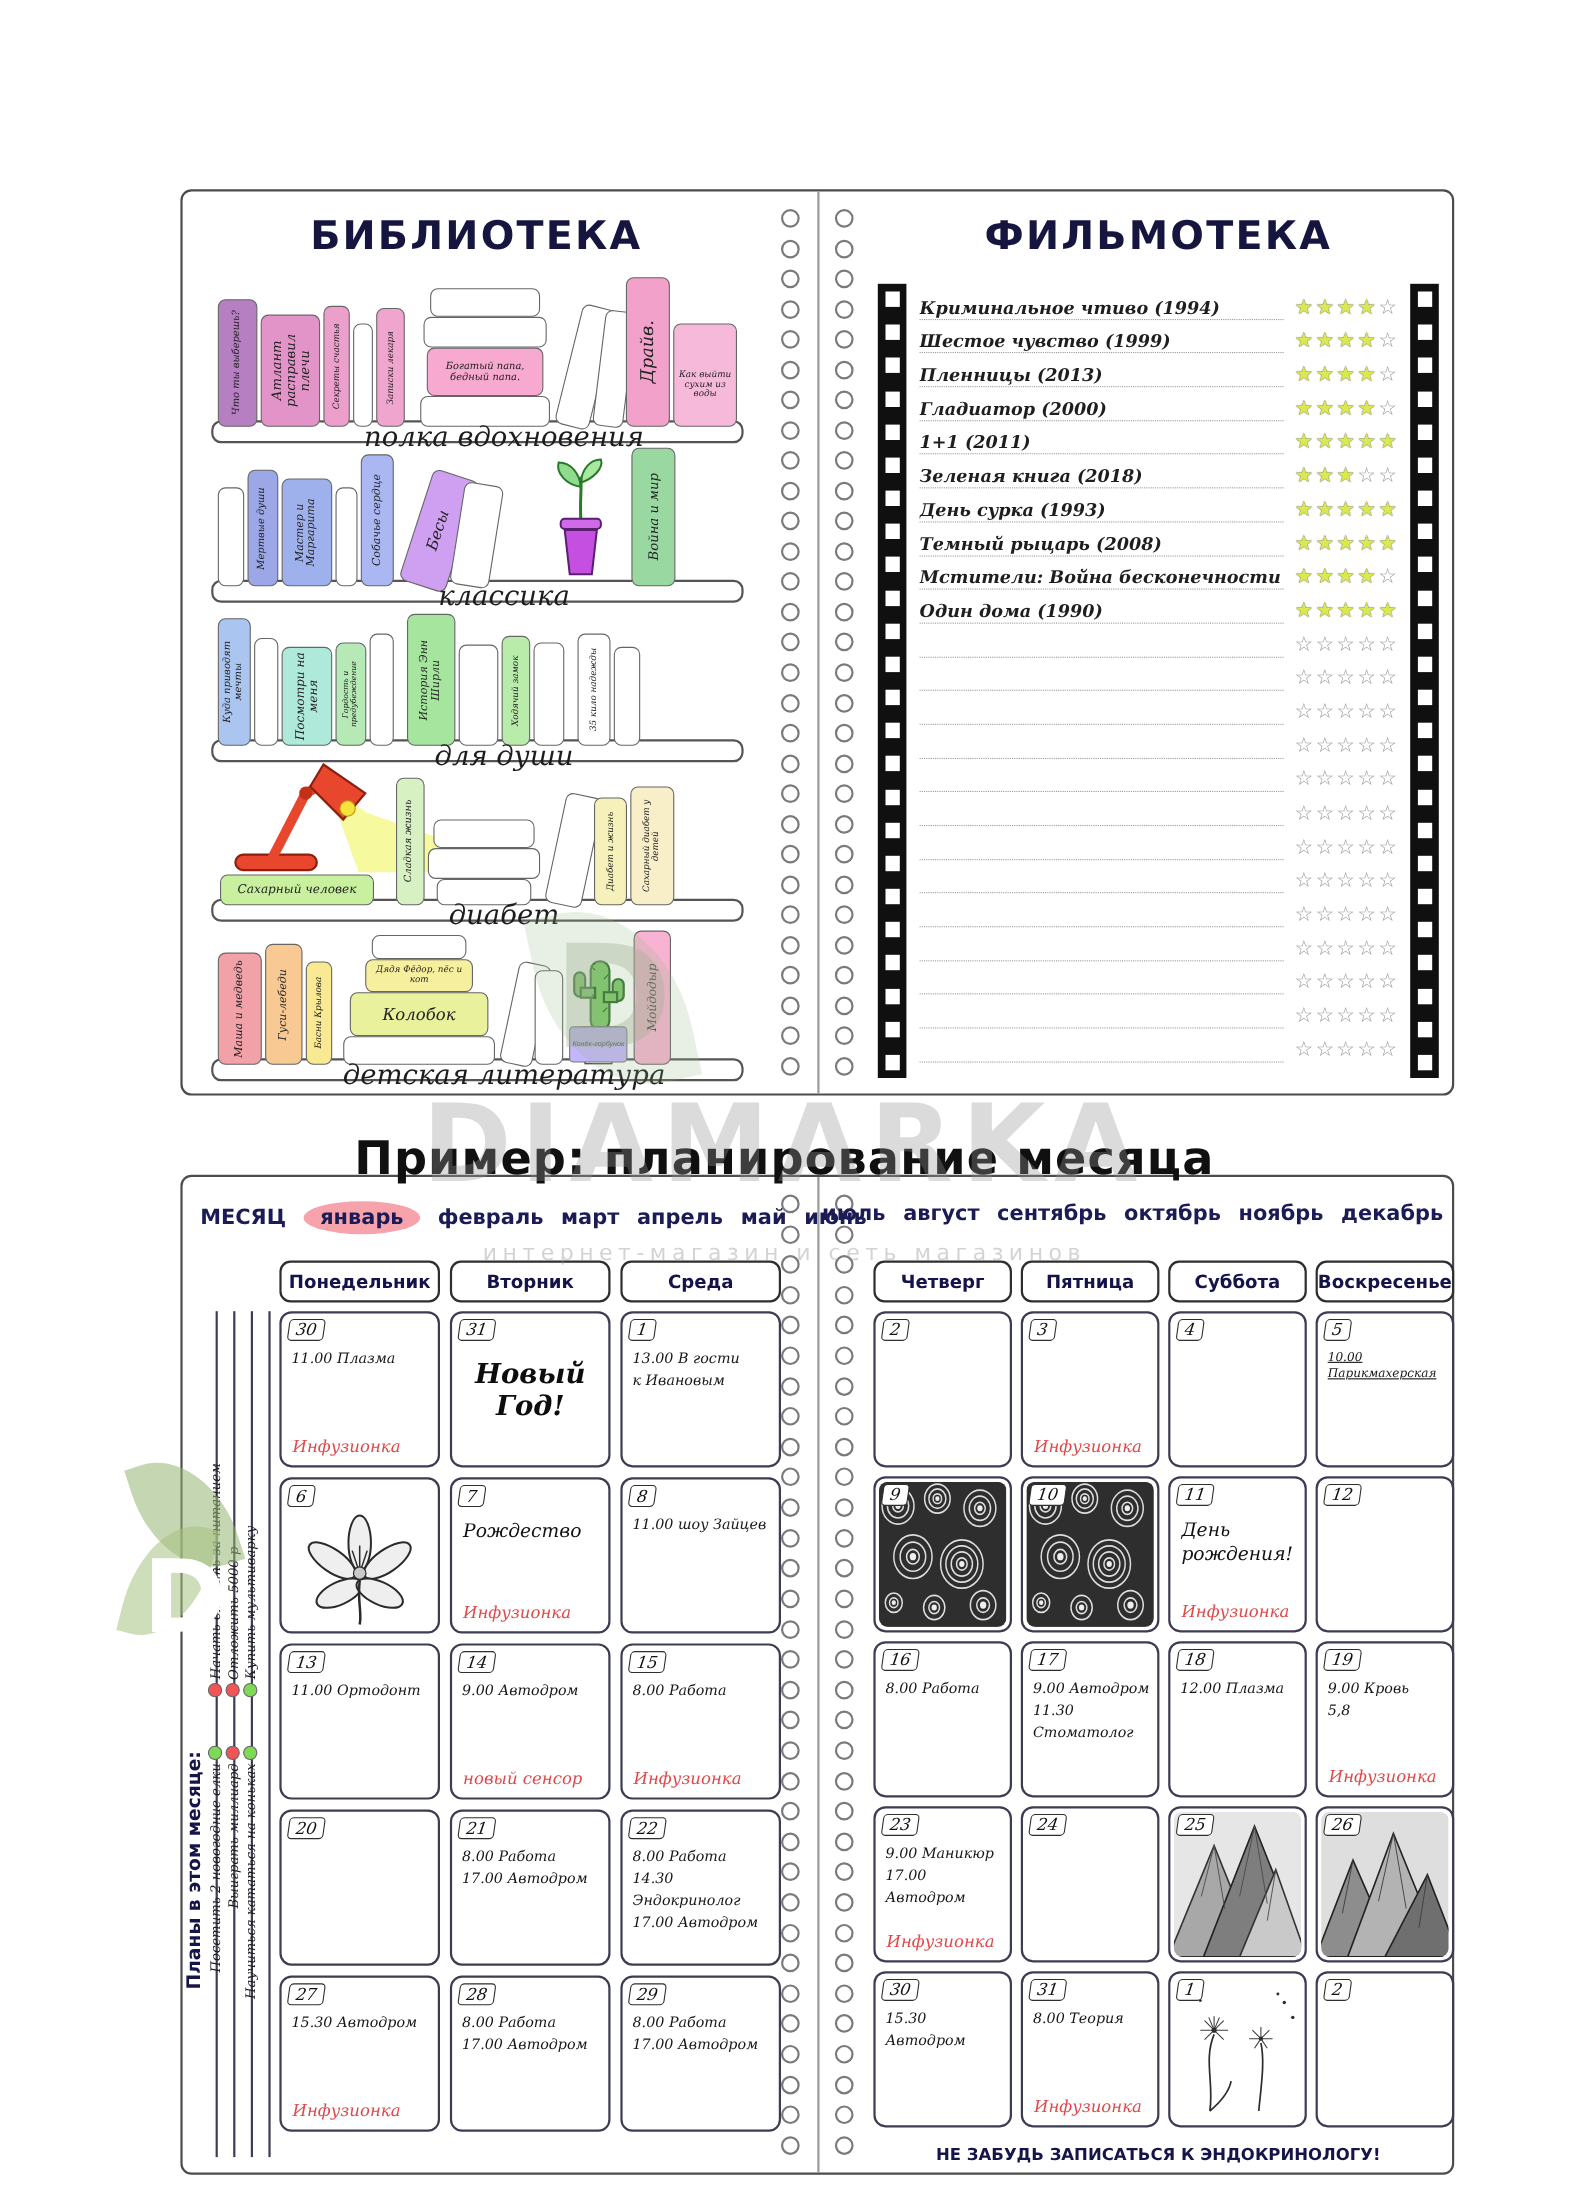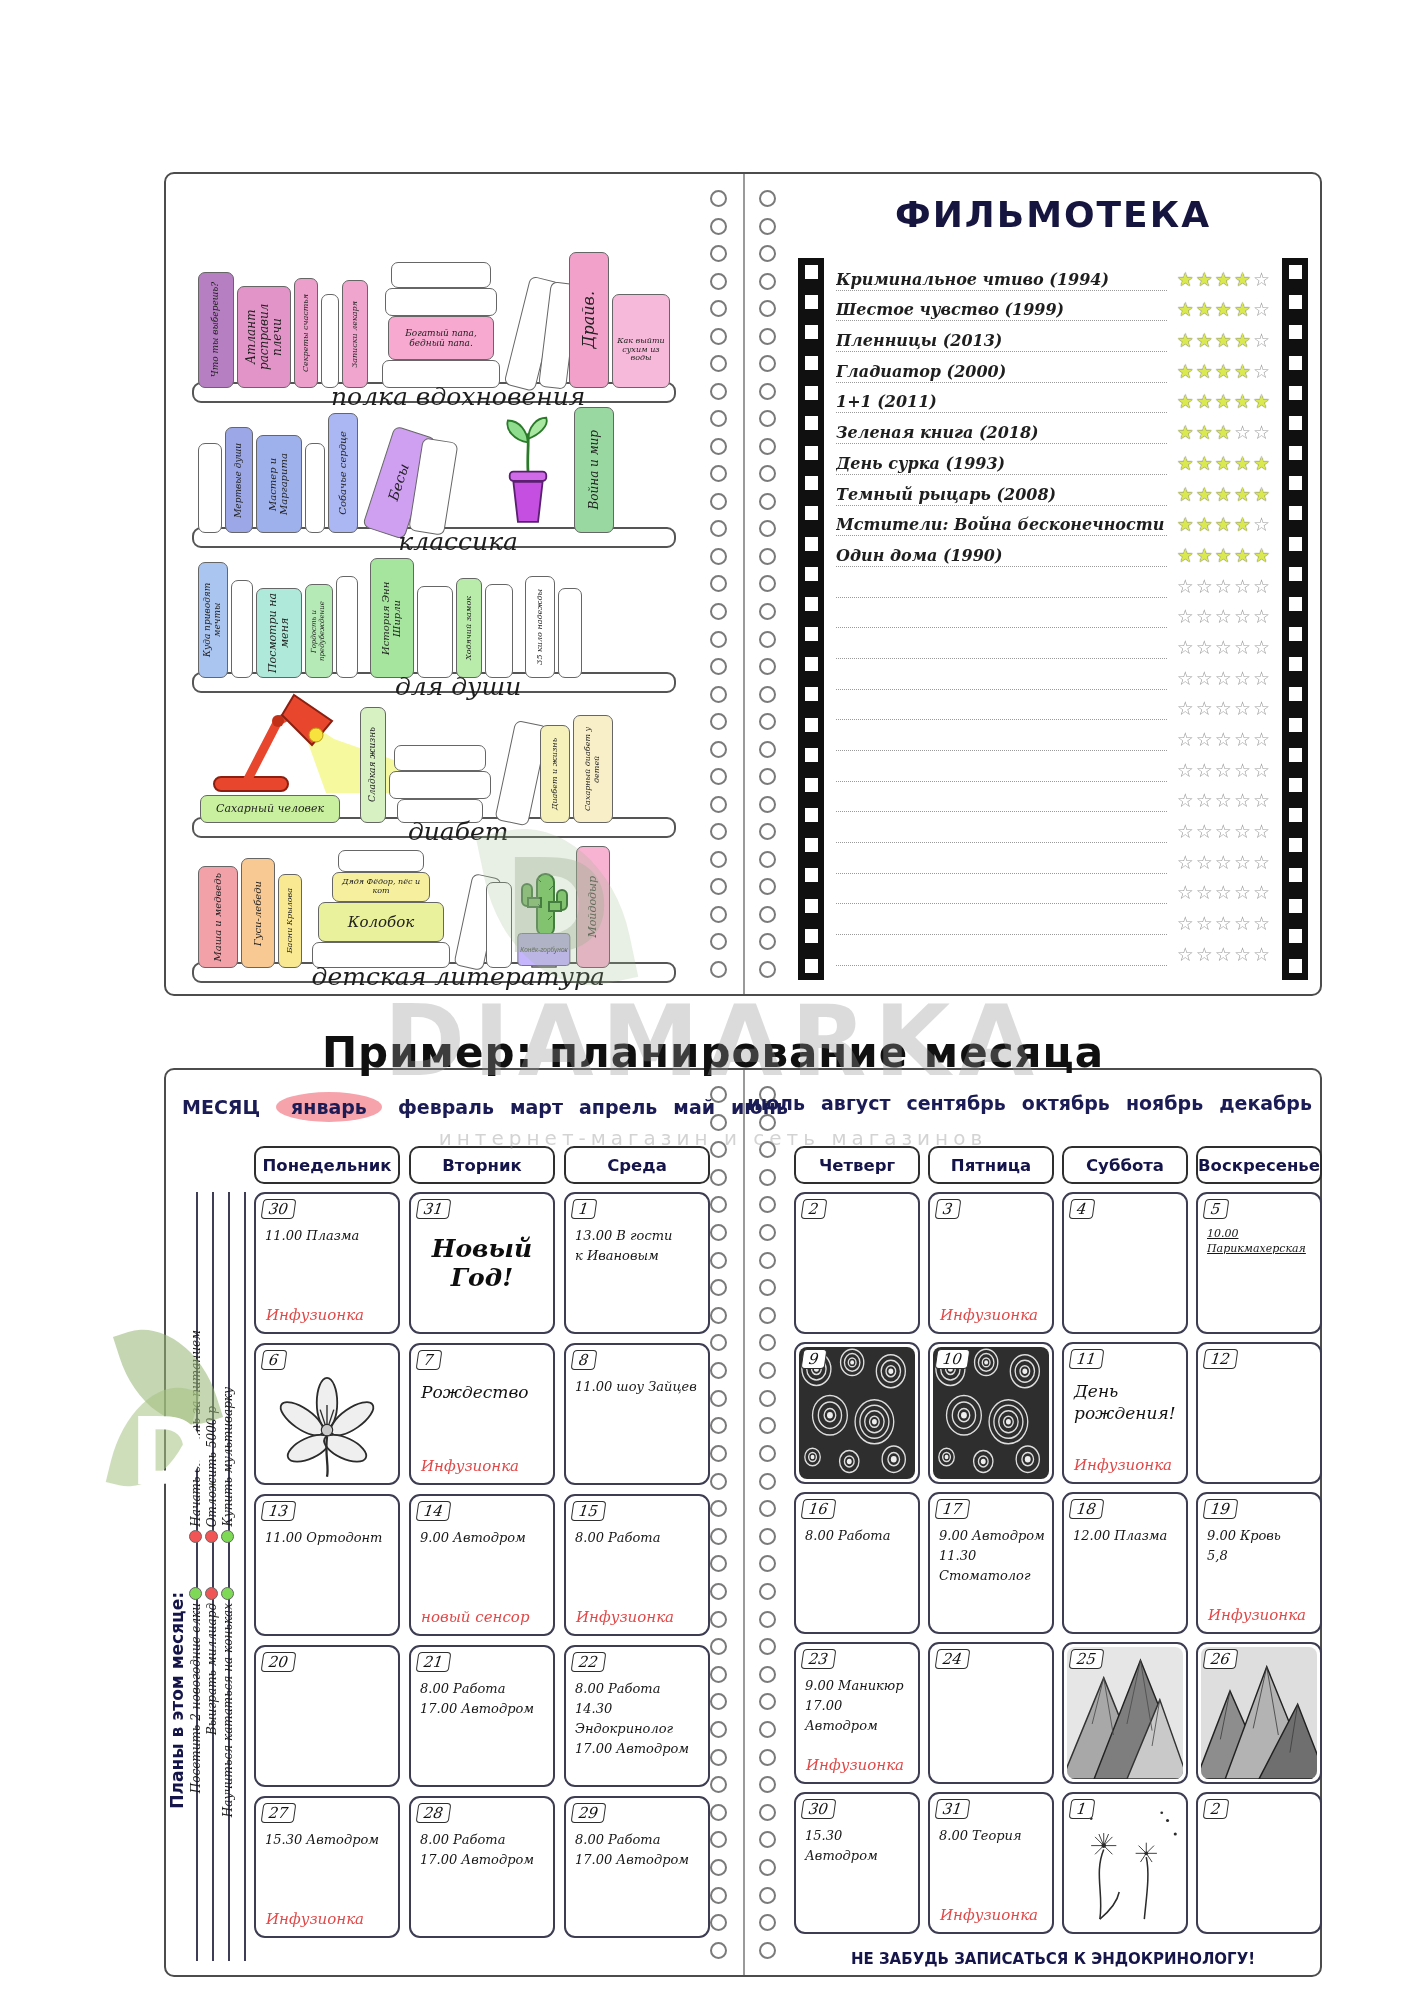--- a/index.html
+++ b/index.html
@@ -129,20 +129,21 @@
   #wm-d2 span{position:relative;font-size:92px;font-weight:800;color:#fff;top:30px;}
 </style>
 </head>
 <body>
 
 <div id="canvas">
 
 
   <div class="spread" id="spread1">
     <div class="page">
+      <div class="page-title">БИБЛИОТЕКА</div>
       <div id="shelves">
           <div class="shelf">
             <div class="books">
               <div class="book v" style="width: 36px; height: 116px; background: rgb(181, 127, 194);">
                 <span class="vtext" style="font-size: 9px;">Что ты выберешь?</span>
               </div>
               <div class="book v" style="width: 54px; height: 102px; background: rgb(226, 147, 199);">
                 <span class="vtext" style="font-size: 12px;">Атлант расправил плечи</span>
               </div>
               <div class="book v" style="width: 24px; height: 110px; background: rgb(236, 159, 202);">

